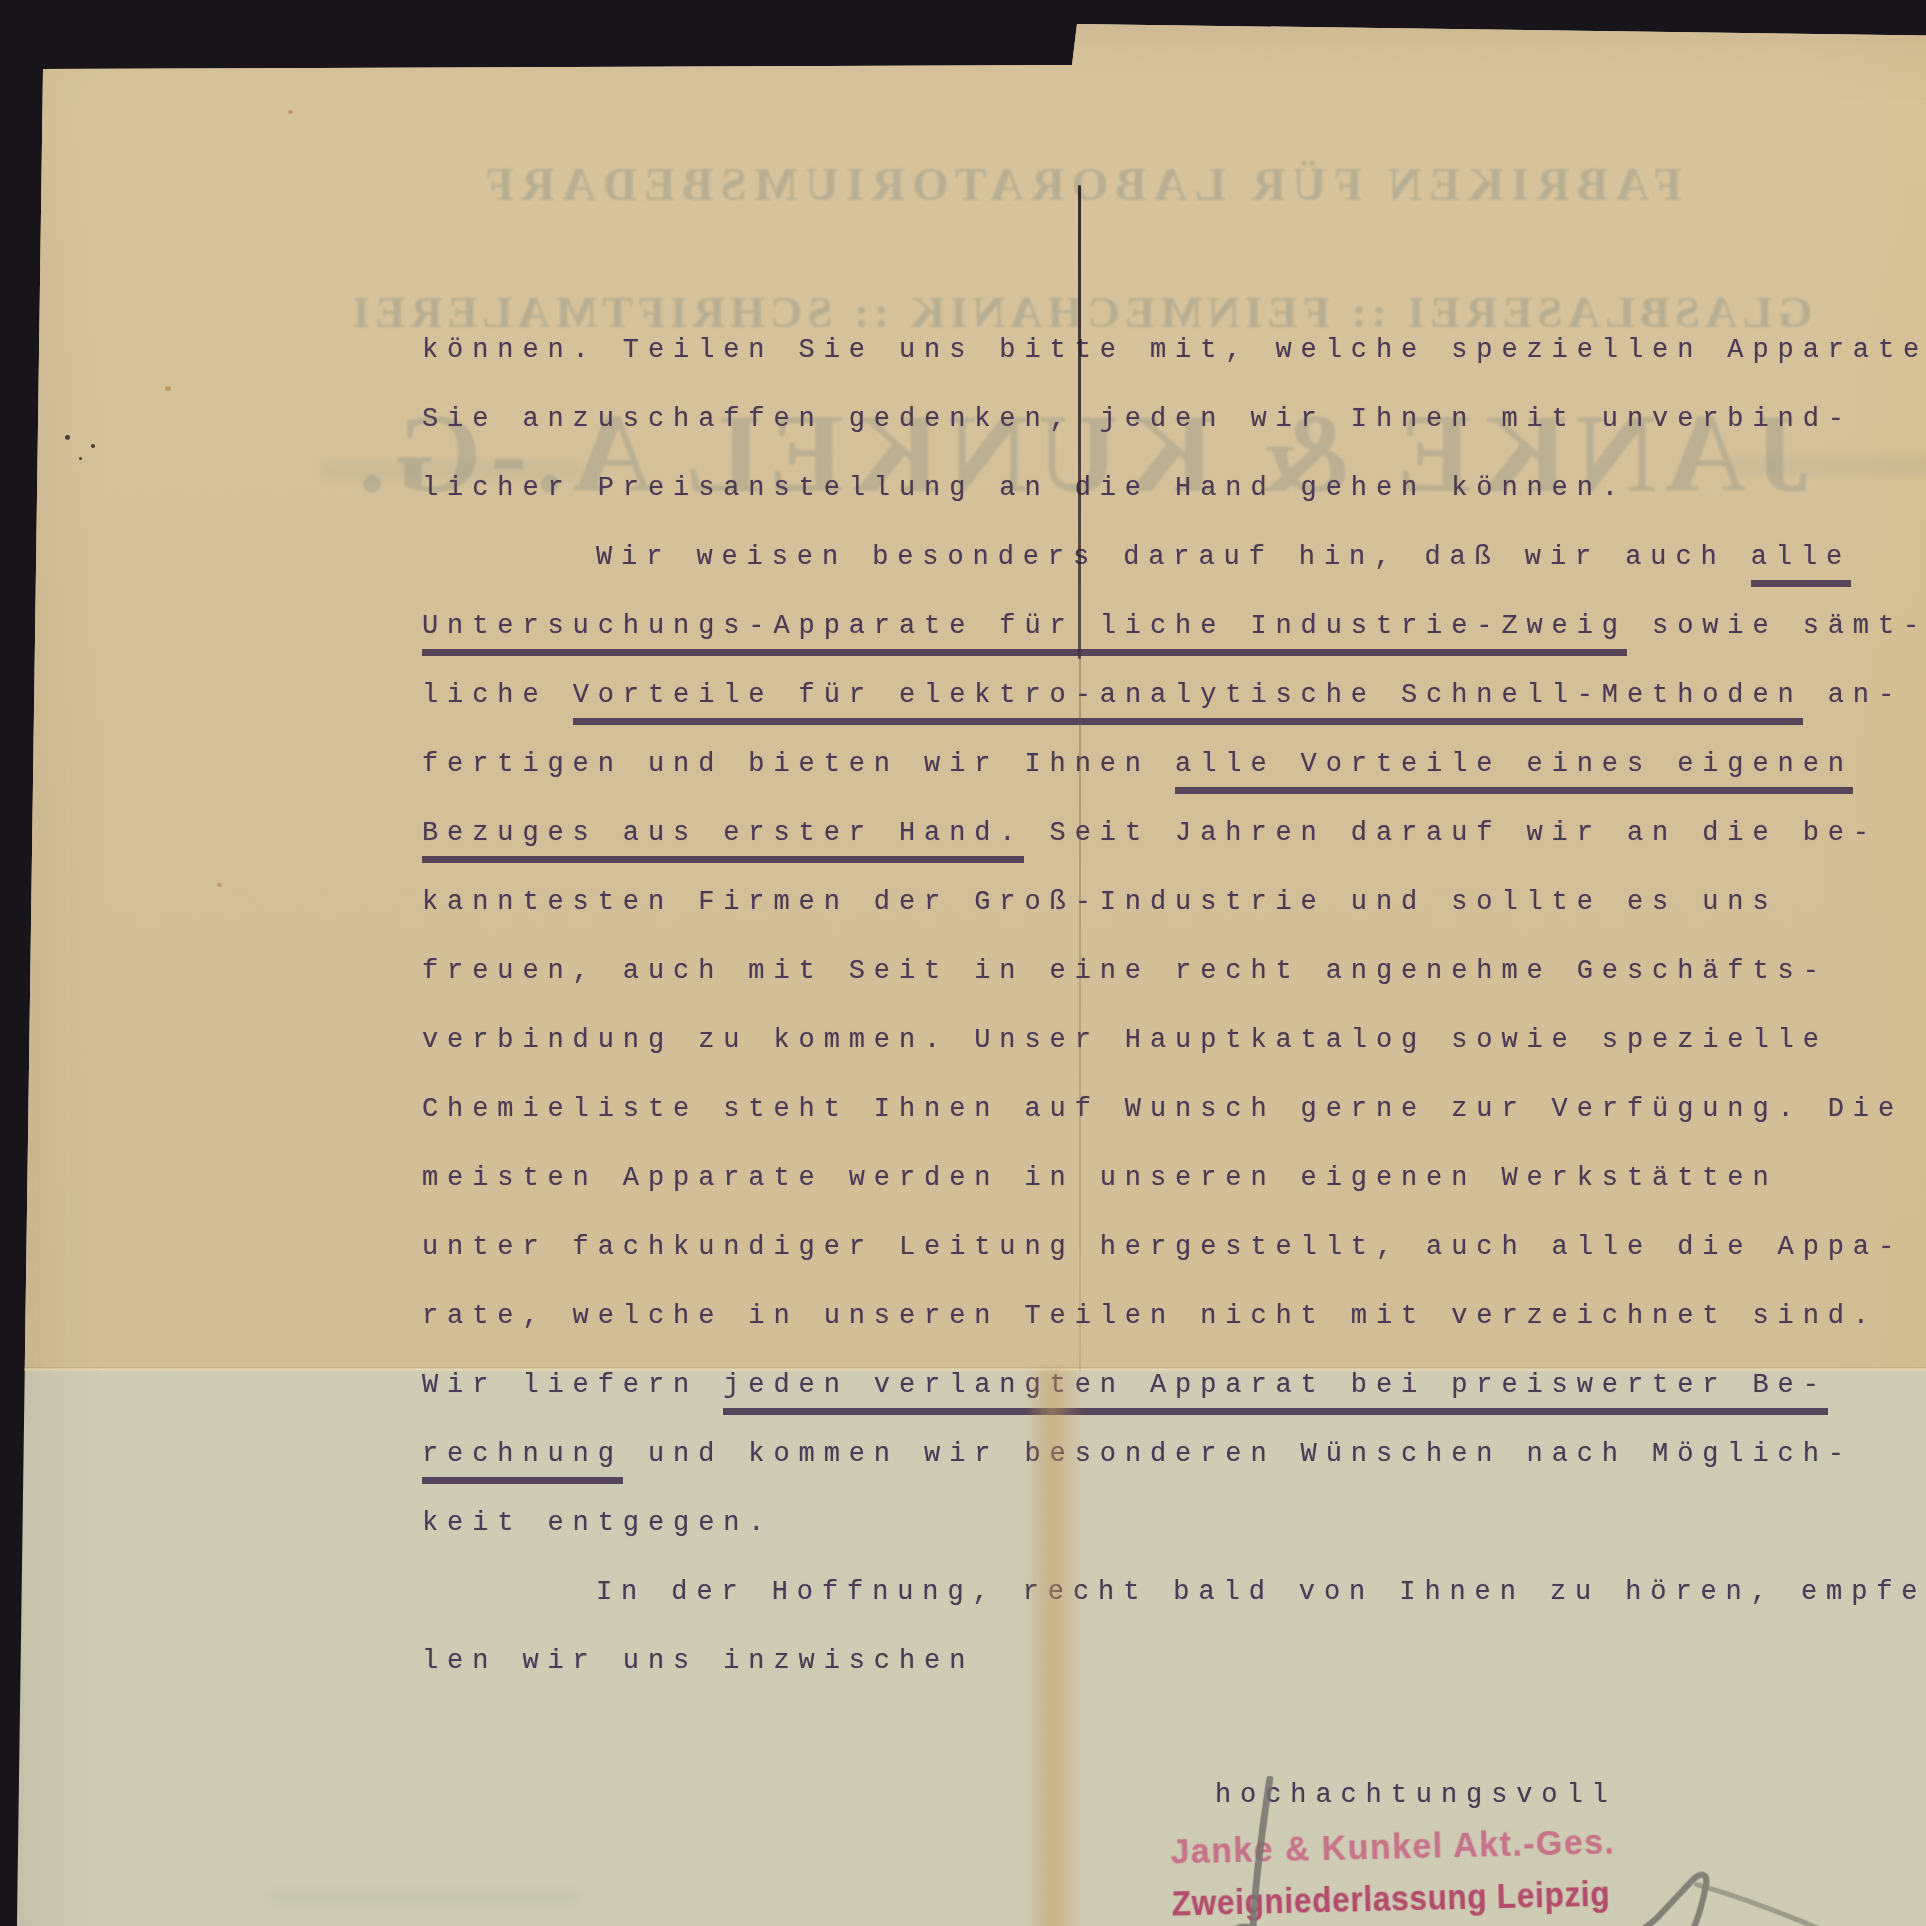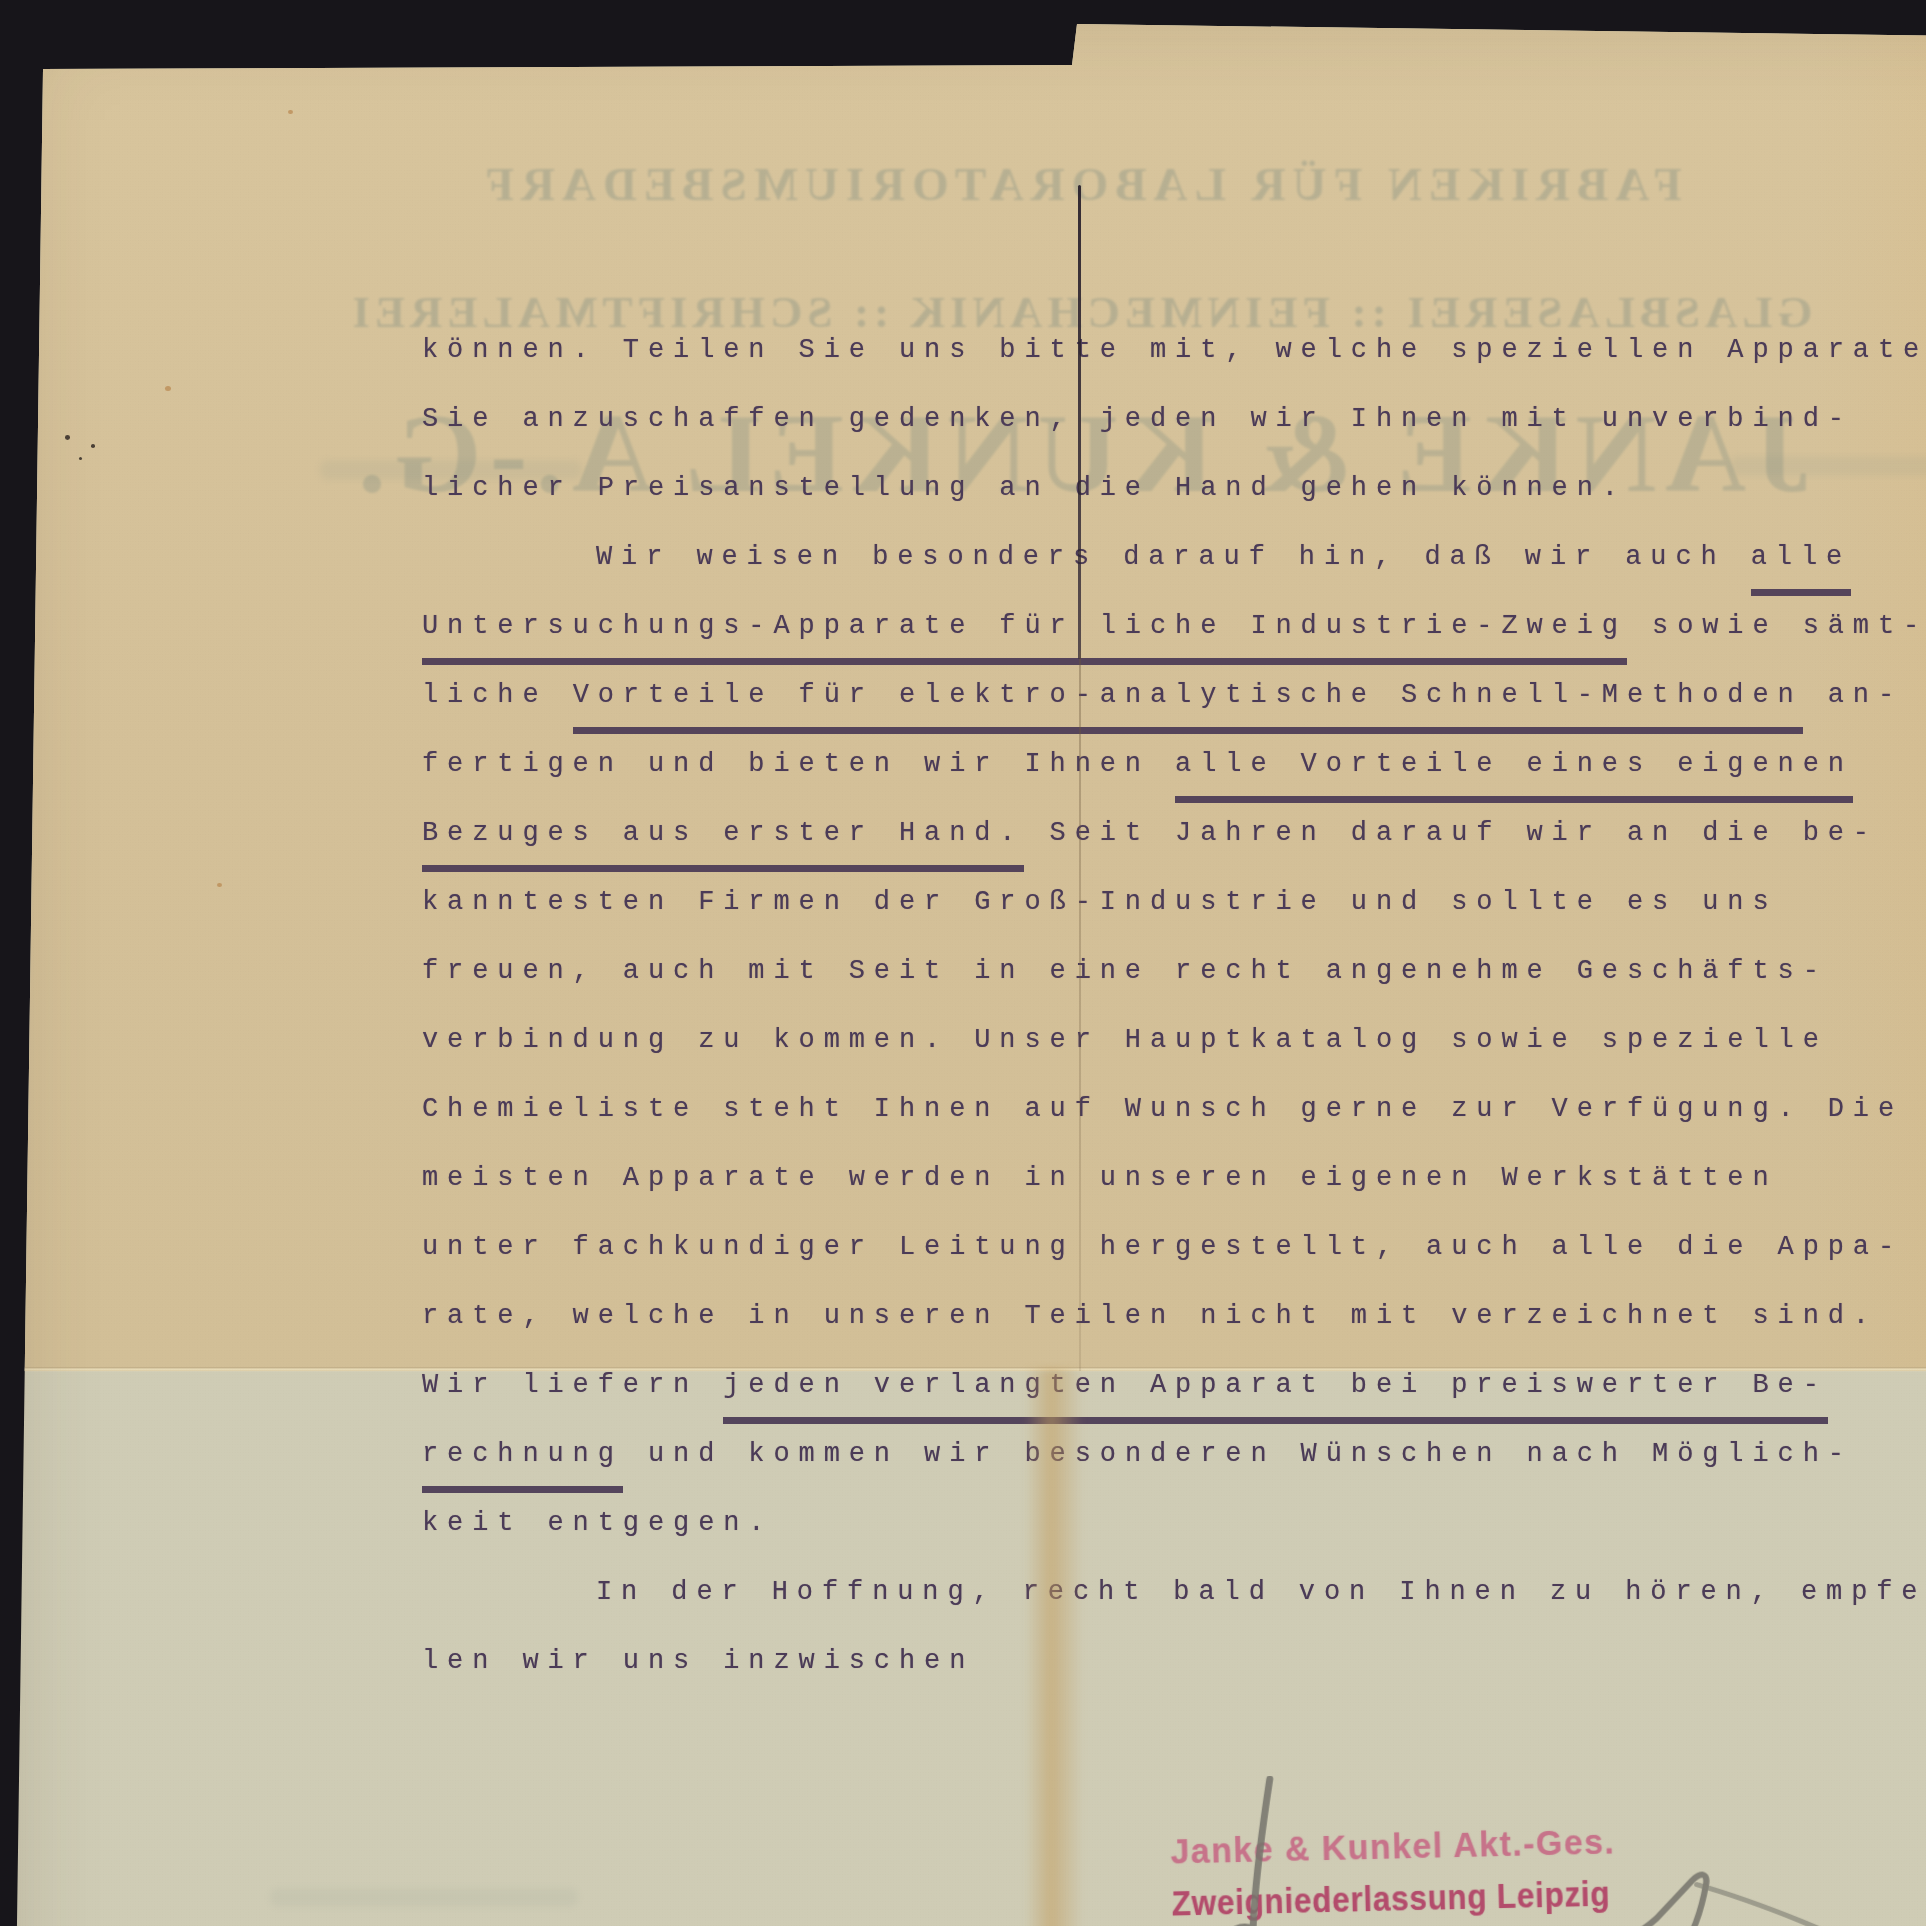--- a/index.html
+++ b/index.html
@@ -30,21 +30,21 @@
          font-family:"Liberation Serif",serif;font-weight:700;color:#6f837c;filter:blur(1.2px);}
   .bleed-1{top:157px;font-size:47px;letter-spacing:7px;opacity:.30;}
   .bleed-2{top:286px;font-size:45px;letter-spacing:5px;opacity:.30;}
   .bleed-3{top:389px;font-size:112px;letter-spacing:8.5px;opacity:.26;}
   .bleedbar{position:absolute;background:rgba(128,142,132,.9);filter:blur(3.5px);border-radius:7.7px;}
   
   .letter-body{position:absolute;left:422px;top:316px;width:1541px;color:#4b3b57;
          font-size:27px;letter-spacing:8.9px;text-shadow:0 0 0.8px rgba(75,59,87,.45);}
   .tline{height:69px;line-height:69px;white-space:pre;}
   .tline.indent{padding-left:174px;}
-  .u{border-bottom:7.3px solid rgba(74,57,85,.92);padding-bottom:17px;}
+  .u{border-bottom:7.3px solid rgba(74,57,85,.92);padding-bottom:8px;}
   .salutation{position:absolute;left:1215px;top:1761px;height:69px;line-height:69px;
          color:#4b3b57;font-size:27px;letter-spacing:8.9px;text-shadow:0 0 0.8px rgba(75,59,87,.45);}
   
   .stamp{position:absolute;left:1171px;top:1826px;transform:rotate(-1.3deg);
          font-family:"Liberation Sans",sans-serif;font-weight:700;filter:blur(0.4px);}
   .stamp-l1{color:rgba(199,109,135,.85);font-size:35px;letter-spacing:1.5px;transform:scaleX(.97);
          transform-origin:left;text-shadow:0 0 1.2px rgba(199,109,135,.55);}
   .stamp-l2{color:rgba(179,74,106,.95);font-size:35px;letter-spacing:0.8px;margin-top:12.3px;
          transform:scaleX(.90);transform-origin:left;text-shadow:0 0 1.2px rgba(179,74,106,.6);}
   
@@ -89,20 +89,21 @@
         <div class="tline"><span>meisten Apparate werden in unseren eigenen Werkstätten</span></div>
         <div class="tline"><span>unter fachkundiger Leitung hergestellt, auch alle die Appa-</span></div>
         <div class="tline"><span>rate, welche in unseren Teilen nicht mit verzeichnet sind.</span></div>
         <div class="tline"><span>Wir liefern </span><span class="u">jeden verlangten Apparat bei preiswerter Be-</span></div>
         <div class="tline"><span class="u">rechnung</span><span> und kommen wir besonderen Wünschen nach Möglich-</span></div>
         <div class="tline"><span>keit entgegen.</span></div>
         <div class="tline indent"><span>In der Hoffnung, recht bald von Ihnen zu hören, empfeh-</span></div>
         <div class="tline"><span>len wir uns inzwischen</span></div>
       </div>
 
+    <div class="salutation">hochachtungsvoll</div>
 
     <div class="stamp">
       <div class="stamp-l1">Janke &amp; Kunkel Akt.-Ges.</div>
       <div class="stamp-l2">Zweigniederlassung Leipzig</div>
     </div>
 
     <div class="fold-h"></div>
     <div class="fold-line"></div>
     <div class="fold-crease"></div>
     <div class="fold-streak"></div>

